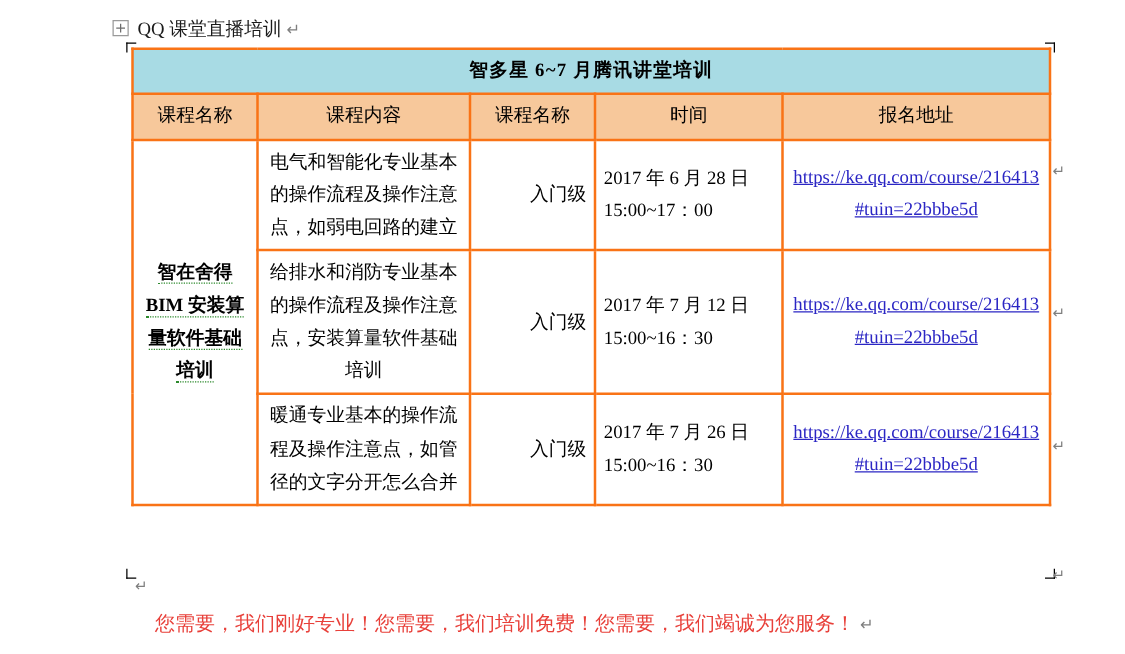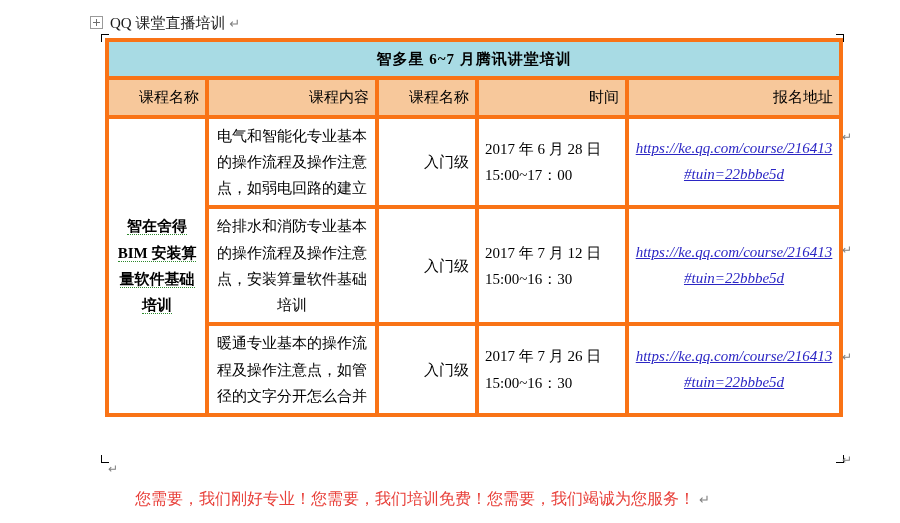--- a/index.html
+++ b/index.html
@@ -82,38 +82,38 @@
     left: 105px;
     top: 38px;
     width: 734px;
   }
   table.doc-table {
     border-collapse: collapse;
     width: 734px;
     table-layout: fixed;
   }
   table.doc-table td {
-    border: 4px solid #f97316;
+    border: 2px solid #f97316;
     vertical-align: middle;
     padding: 4px 6px;
     font-size: 15px;
     line-height: 1.75;
   }
   .title-cell {
     background: #a8dbe4;
     text-align: center;
     font-size: 25px;
     font-weight: bold;
     letter-spacing: 1px;
     padding: 7px 0 9px 0;
     line-height: 1.2;
   }
   .hdr td {
     background: #f7c89b;
-    text-align: right;
+    text-align: center;
     font-size: 17px;
     padding: 8px 0;
     line-height: 1.2;
   }
   .c-name   { width: 100px; }
   .c-content{ width: 170px; }
   .c-level  { width: 100px; }
   .c-time   { width: 150px; }
   .c-url    { width: 214px; }
 
@@ -137,36 +137,35 @@
     font-size: 15px;
   }
   .cell-time {
     text-align: left;
     font-size: 15px;
     line-height: 2.1;
   }
   .cell-url {
     text-align: center;
     padding: 6px 4px;
-    font-style: italic;
   }
   .cell-url a {
     color: #2b26c4;
     text-decoration: underline;
     font-family: "Liberation Serif", serif;
     font-size: 15px;
     word-break: break-all;
     line-height: 1.7;
     display: inline-block;
   }
 
   
   .footer-line {
     position: absolute;
-    left: 135px;
+    left: 124px;
     top: 489px;
     font-size: 16px;
     color: #e8403a;
     white-space: nowrap;
   }
   .footer-line .pilcrow { color: #7f7f7f; }
 
   
   .row-mark {
     position: absolute;

